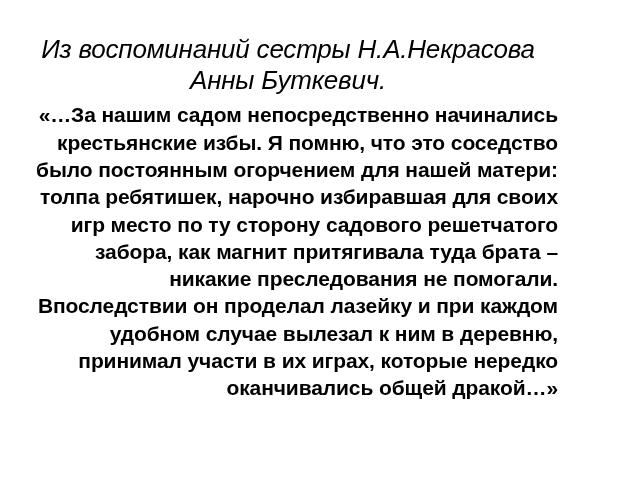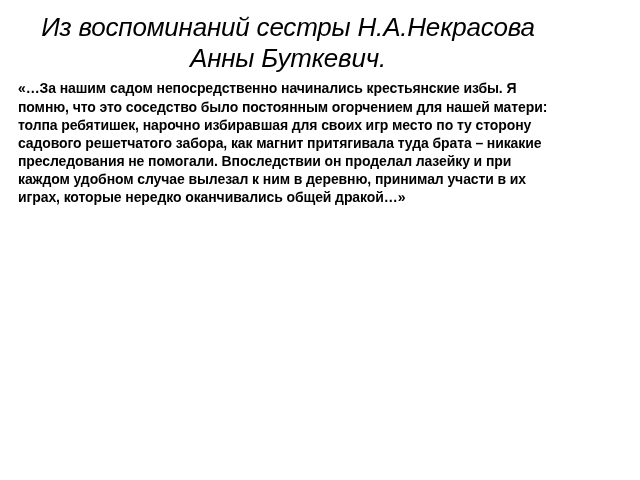--- a/index.html
+++ b/index.html
@@ -10,41 +10,41 @@
     width: 640px;
     height: 480px;
     background: #ffffff;
     font-family: "Liberation Sans", sans-serif;
     overflow: hidden;
   }
   .slide {
     width: 576px;
     height: 480px;
     box-sizing: border-box;
-    padding: 12px 18px 0 18px;
+    padding: 34px 18px 0 18px;
     display: flex;
     flex-direction: column;
     align-items: center;
   }
   .title {
     font-size: 26px;
     font-weight: normal;
     font-style: italic;
     color: #000000;
     text-align: center;
     line-height: 1.18;
     margin: 0;
     max-width: 560px;
     letter-spacing: -0.2px;
   }
   .body-text {
-    font-size: 14px;
+    font-size: 21px;
     font-weight: bold;
     color: #000000;
-    text-align: left;
+    text-align: right;
     line-height: 1.30;
     margin: 6px 0 0 0;
     max-width: 604px;
     letter-spacing: -0.1px;
   }
 </style>
 </head>
 <body>
 
 <div class="slide">

